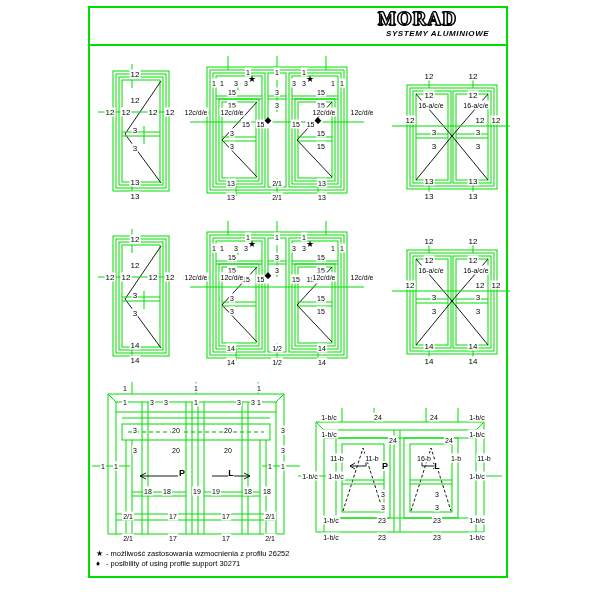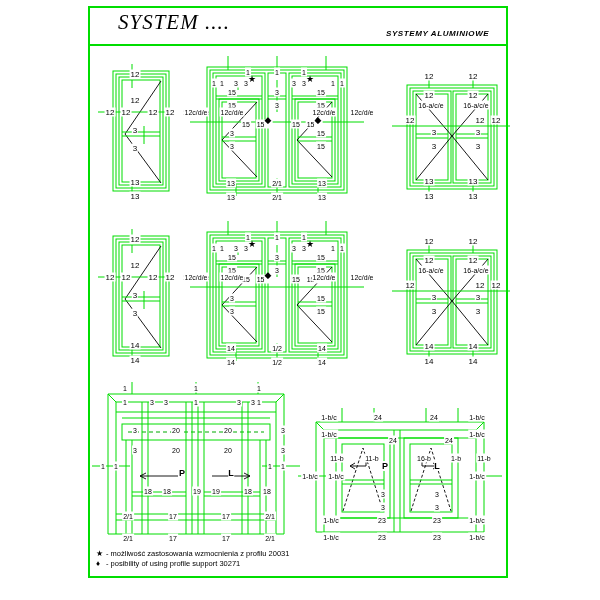--- a/index.html
+++ b/index.html
@@ -39,23 +39,23 @@
   .note .bul{display:inline-block;width:10px;font-size:8px;color:#000;}
 </style>
 </head>
 <body>
 
 <div id="sheet">
 
   <div class="frame"></div>
   <div class="titlebar-rule"></div>
 
-  <div class="title">SYSTEM ....</div>
 
   <div class="logo">
+    <div class="logo-word">MORAD</div>
     <div class="logo-sub">SYSTEMY ALUMINIOWE</div>
   </div>
 
   <div class="dwg" style="left:112px;top:70px;">
     <svg width="72" height="122" viewBox="0 0 72 122">
       <rect class="g-line" x="1" y="1" width="56" height="120"></rect>
       <rect class="g-line" x="4" y="4" width="50" height="114"></rect>
       <rect class="g-line" x="7" y="7" width="44" height="108"></rect>
       <rect class="g-line" x="10" y="10" width="38" height="102"></rect>
 
@@ -499,21 +499,21 @@
   <div class="lbl sm" style="left:437px;top:520px;">23</div>
   <div class="lbl sm" style="left:477px;top:520px;">1-b/c</div>
   <div class="lbl sm" style="left:331px;top:537px;">1-b/c</div>
   <div class="lbl sm" style="left:382px;top:537px;">23</div>
   <div class="lbl sm" style="left:437px;top:537px;">23</div>
   <div class="lbl sm" style="left:477px;top:537px;">1-b/c</div>
 
   <div class="notes">
     <div class="note">
       <span class="bul">★</span>
-      <span>- możliwość zastosowania wzmocnienia z profilu 20031</span>
+      <span>- możliwość zastosowania wzmocnienia z profilu 26252</span>
     </div>
     <div class="note">
       <span class="bul">♦</span>
       <span>- posibility  of using profile support 30271</span>
     </div>
   </div>
 
 </div>
 
 </body></html>

